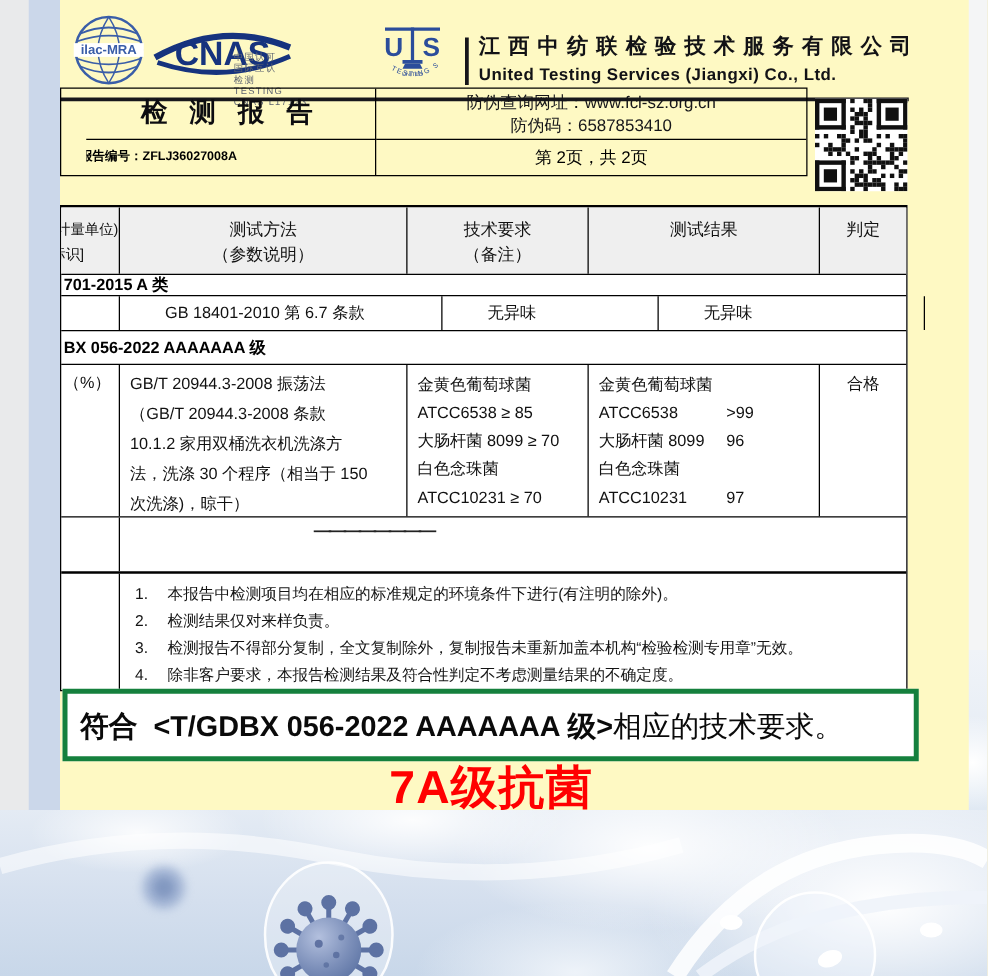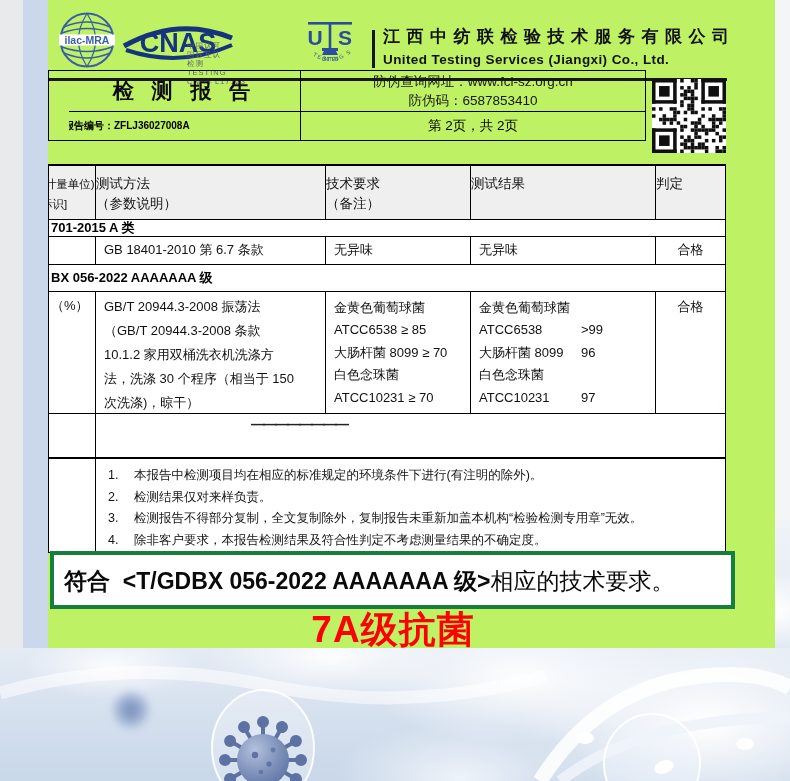--- a/index.html
+++ b/index.html
@@ -9,21 +9,21 @@
   
   .strip{position:absolute;top:0;}
   .strip-left-blue{left:23px;width:25px;height:648px;background:#cbd7ea;}
   .strip-right-blue{left:742px;width:31px;height:520px;background:#ccd8ec;}
   .strip-right-light{left:773px;width:17px;height:648px;background:#f4f5f6;}
   .art-right{position:absolute;left:738px;top:520px;width:52px;height:128px;
     background:radial-gradient(60px 50px at 40px 90px,#ffffff,rgba(255,255,255,0) 75%),
                linear-gradient(180deg,#f0f3f8,#e0e9f3);}
 
   
-  .doc{position:absolute;left:48px;top:0;width:727px;height:648px;background:#bef264;}
+  .doc{position:absolute;left:48px;top:0;width:727px;height:648px;background:#fef9c3;}
 
   
   .logo-row{position:absolute;left:0;top:6px;width:690px;height:72px;}
   .ilac{position:absolute;left:10px;top:4px;}
   .cnas{position:absolute;left:70px;top:12px;}
   .accred{position:absolute;left:139px;top:22px;font-size:7.5px;line-height:9px;color:#5d6470;letter-spacing:1px;margin-top:13px;}
   .uslogo{position:absolute;left:250px;top:8px;}
   .vdiv{position:absolute;left:324px;top:24px;width:3px;height:38px;background:#15151a;}
   .company{position:absolute;left:335px;top:19px;color:#121216;}
   .company .cn{font-size:17px;font-weight:bold;letter-spacing:6.5px;white-space:nowrap;}
@@ -49,27 +49,27 @@
   .tr{display:flex;border-bottom:1px solid #000;box-sizing:border-box;position:relative;}
   .tr:last-child{border-bottom:none;}
   .td{border-right:1px solid #000;box-sizing:border-box;font-size:13px;color:#111;overflow:hidden;}
   .td:last-child{border-right:none;}
   .c0{width:47px;flex:none;}
   .c1{width:230px;flex:none;}
   .c2{width:145px;flex:none;}
   .c3{width:185px;flex:none;}
   .c4{flex:1;}
   .thead{height:54px;background:#efefef;border-bottom-width:1.8px;}
-  .thead .td{text-align:left;padding-top:8px;font-size:13.5px;line-height:20px;}
+  .thead .td{text-align:center;padding-top:8px;font-size:13.5px;line-height:20px;}
   .thead .c0{text-align:left;white-space:nowrap;}
   .thead .c0 div{margin-left:-8px;font-size:11.5px;line-height:20px;padding-top:0;}
   .thead .c0{padding-top:8px;}
   .sec{height:17px;font-weight:bold;font-size:13px;line-height:16px;padding-left:2px;border-bottom:1px solid #000;box-sizing:border-box;white-space:nowrap;}
   .sec2{height:27px;line-height:25px;}
-  .r1{height:28px;}
+  .r1{height:28px;gap:28px;}
   .r1 .td{line-height:26px;white-space:nowrap;}
   .r1 .c1,.r1 .c2,.r1 .c3{padding-left:8px;}
   .r1 .c4{text-align:center;}
   .r2{height:122px;}
   .r2 .c0{padding:5px 0 0 2px;font-size:13px;}
   .r2 .c1{padding:3px 0 0 8px;line-height:24px;white-space:nowrap;}
   .r2 .c2{padding:5px 0 0 8px;line-height:22.4px;white-space:nowrap;}
   .r2 .c3{padding:5px 0 0 8px;line-height:22.4px;}
   .r2 .c3 .resline{display:flex;white-space:nowrap;}
   .r2 .c3 .resname{width:102px;flex:none;}

